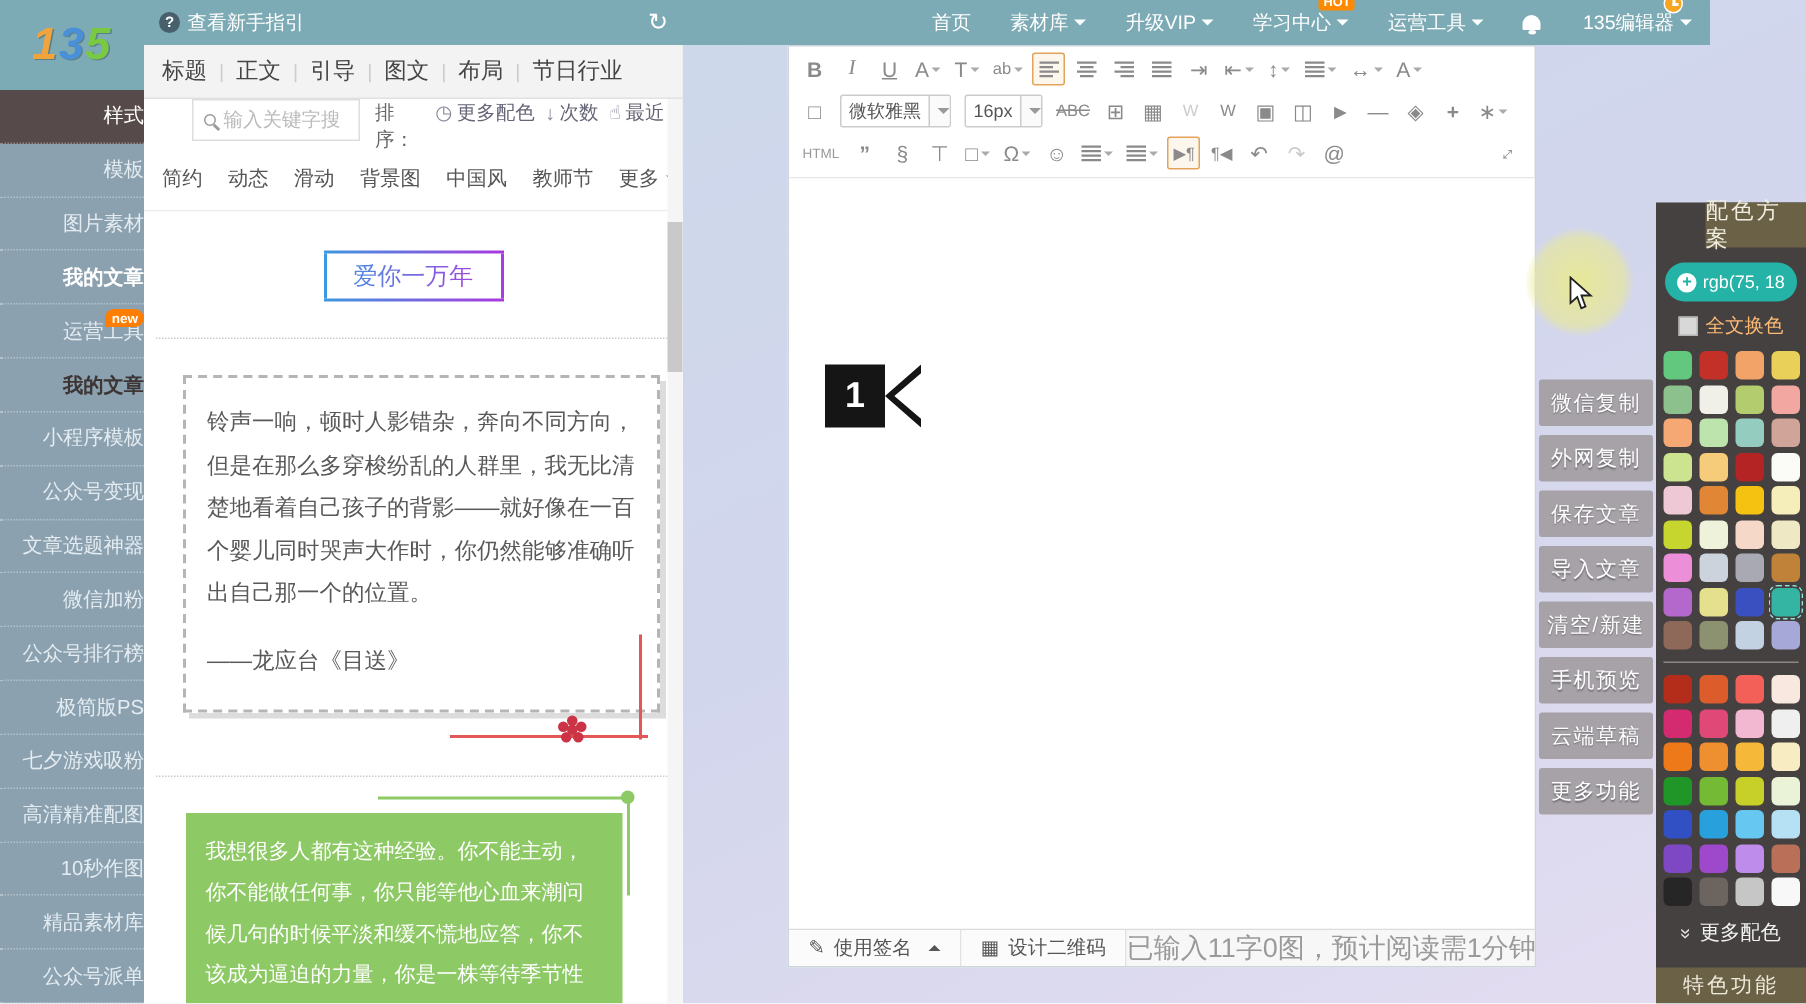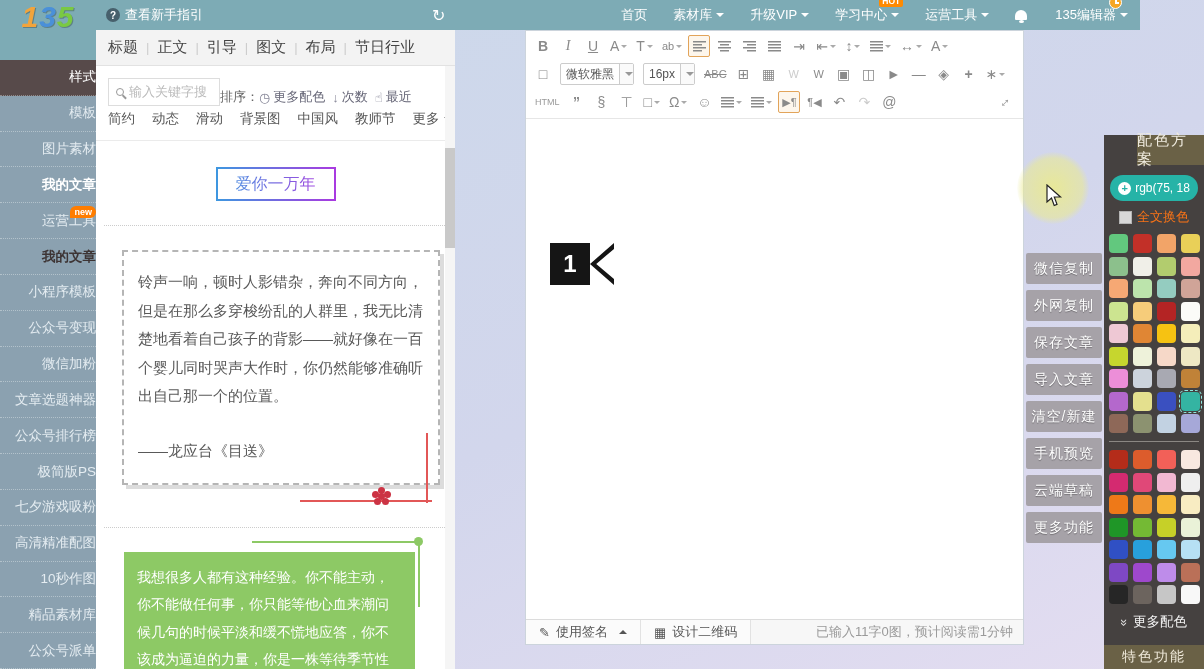--- a/index.html
+++ b/index.html
@@ -3,21 +3,21 @@
 <meta charset="utf-8">
 <style>
   * { margin:0; padding:0; box-sizing:border-box; }
   html,body { width:1204px; height:669px; overflow:hidden; }
   .app { position:relative; width:1204px; height:669px; overflow:hidden;
          font-family:"Liberation Sans","DejaVu Sans",sans-serif;
          background:linear-gradient(155deg,#cbd9ea 0%,#d2d6ec 55%,#e4ddf1 100%); }
 
   
   .sidebar { position:absolute; left:0; top:0; width:96px; height:669px; background:#8ba1b0; display:flex; flex-direction:column; }
-  .logo-box { height:60px; background:#7dabb5; display:flex; align-items:flex-start; justify-content:center; }
+  .logo-box { height:60px; background:#7dabb5; display:flex; align-items:center; justify-content:center; }
   .logo { font-size:30px; font-weight:bold; font-style:italic; letter-spacing:1px; text-shadow:1px 1px 0 rgba(0,0,0,.25); }
   .logo b:nth-child(1){color:#f2a43c;} .logo b:nth-child(2){color:#4a90d9;} .logo b:nth-child(3){color:#7ac943;}
   .side-item { flex:1; display:flex; align-items:center; justify-content:flex-end; font-size:13.5px; color:#e4ecf1;
                border-bottom:1px dotted rgba(255,255,255,.35); position:relative; cursor:pointer; }
   .side-item.active { background:#574a4a; color:#fff; }
   .side-item.bright { color:#ffffff; font-weight:bold; }
   .side-item.dark { color:#3d3434; font-weight:bold; }
   .badge-new { position:absolute; right:0px; top:3px; background:#ff7d00; color:#fff; font-size:9px; line-height:12px;
                padding:0 4px; border-radius:6px 6px 6px 0; font-weight:bold; }
 
@@ -41,42 +41,42 @@
                  border:1px solid #fff; }
   .clock-badge::after { content:""; position:absolute; left:5px; top:2px; width:1.5px; height:5px; background:#fff; }
   .clock-badge::before { content:""; position:absolute; left:5px; top:5px; width:4px; height:1.5px; background:#fff; }
 
   
   .style-panel { position:absolute; left:96px; top:30px; width:359px; height:639px; background:#fff; display:flex; flex-direction:column; }
   .tabs { height:36px; flex:none; background:#f3f3f3; border-bottom:1px solid #e2e2e2; display:flex; align-items:center;
           padding:0 12px; font-size:15px; color:#454545; }
   .tab { cursor:pointer; white-space:nowrap; }
   .tab-sep { color:#ccc; margin:0 8px; font-size:13px; }
-  .search-row { height:40px; flex:none; display:flex; align-items:flex-end; padding:0 12px; font-size:13px; color:#666; }
+  .search-row { height:40px; flex:none; display:flex; align-items:flex-start; padding:0 12px; gap:10px; font-size:13px; color:#666;margin-left:20px; }
   .search-box { width:112px; height:28px; border:1px solid #ddd; display:flex; align-items:center; padding:0 7px; gap:5px;
                 color:#bbb; cursor:text; background:#fff; flex:none; white-space:nowrap; overflow:hidden; }
   .mag { flex:none; width:8px; height:8px; border:1.5px solid #999; border-radius:50%; position:relative; }
   .mag::after { content:""; position:absolute; width:5px; height:1.5px; background:#999; right:-4px; bottom:-2px; transform:rotate(45deg); }
   .sort-opts { display:flex; align-items:center; gap:7px; white-space:nowrap; }
   .sort-opt { display:flex; align-items:center; gap:3px; cursor:pointer; color:#667; }
   .sort-ic { color:#889; font-size:13px; }
   .cats { flex:none; padding:4px 12px 12px; display:flex; align-items:center; gap:17px; font-size:13.5px; color:#555;
           border-bottom:1px solid #ebebeb; }
   .cat { cursor:pointer; white-space:nowrap; }
   .panel-content { flex:1; position:relative; overflow:hidden; background:#fff; }
   .sample-button { margin:26px auto 12px; width:120px; height:34px; border:2px solid #7a5ce0;
                    border-image:linear-gradient(90deg,#3e97e0,#a93ae0) 1; display:flex; align-items:center; justify-content:center;
                    font-size:16px; color:#8057d8; cursor:pointer; }
   @supports (-webkit-background-clip:text) {
     .sample-button { background:linear-gradient(90deg,#3e97e0,#b03ae0); -webkit-background-clip:text; background-clip:text; color:transparent; }
   }
   .dotted-sep { border-top:1px dotted #ccc; margin:24px 8px 0; }
   .quote-box { margin:24px 15px 0 26px; border:2px dashed #b5b5b5; padding:16px 14px 18px; font-size:15px; color:#595959;
                line-height:1.9; box-shadow:4px 4px 0 #dcdcdc; cursor:pointer; }
-  .quote-attr { margin-top:26px; }
+  .quote-attr { margin-top:16px; }
   .flower-deco { position:relative; height:34px; margin:2px 26px 0; }
   .fd-h { position:absolute; left:178px; top:13px; width:132px; height:2px; background:#e25757; }
   .fd-v { position:absolute; left:304px; top:-54px; width:2px; height:70px; background:#e25757; }
   .flower { position:absolute; left:256px; top:6px; width:7px; height:7px; border-radius:50%; background:#cc3344;
             box-shadow:0 -6px 0 #cc3344, 6px -2px 0 #cc3344, 4px 5px 0 #cc3344, -4px 5px 0 #cc3344, -6px -2px 0 #cc3344; }
   .green-deco { position:relative; height:16px; margin:6px 36px 0 28px; }
   .gd-h { position:absolute; right:0; left:128px; top:7px; height:2px; background:#8dc965; }
   .gd-dot { position:absolute; right:-4px; top:3px; width:9px; height:9px; border-radius:50%; background:#8dc965; }
   .gd-v { position:absolute; right:-1px; top:7px; width:2px; height:66px; background:#8dc965; }
   .green-box { margin:2px 40px 0 28px; background:#8dc965; color:#fff; padding:12px 13px; font-size:14px; line-height:1.95;
@@ -117,42 +117,42 @@
   .banner-num { width:40px; height:42px; background:#151515; color:#fff; font-size:24px; font-weight:bold;
                 display:flex; align-items:center; justify-content:center; }
   .banner-text { height:42px; border:2px solid #151515; border-left:none; display:flex; align-items:center;
                  padding:0 16px 0 22px; font-size:17px; color:#222; letter-spacing:1px; }
   .banner-tail { width:24px; height:42px; background:#151515; margin-left:0;
                  clip-path:polygon(100% 0,0 50%,100% 100%,100% 86%,26% 50%,100% 14%); }
   .editor-footer { flex:none; height:25px; border-top:1px solid #dcdcdc; background:#f7f7f7; display:flex; align-items:stretch;
                    font-size:13px; color:#555; }
   .foot-btn { display:flex; align-items:center; gap:6px; padding:0 13px; border-right:1px solid #e2e2e2; background:#fbfbfb; cursor:pointer; white-space:nowrap; }
   .foot-ic { color:#555; font-size:13px; }
-  .foot-stats { margin-left:auto; display:flex; align-items:center; padding-right:10px; color:#9a9a9a; font-size:13px; white-space:nowrap; }
+  .foot-stats { margin-left:auto; display:flex; align-items:center; padding-right:10px; color:#9a9a9a; font-size:18px; white-space:nowrap; }
 
   
   .actions { position:absolute; left:1026px; top:253px; width:76px; display:flex; flex-direction:column; gap:6px; }
   .action-btn { height:31px; background:#a6a2a8; color:#fff; font-size:14px; display:flex; align-items:center; justify-content:center;
                 border-radius:2px; text-shadow:0 1px 1px rgba(0,0,0,.35); letter-spacing:1px; cursor:pointer; white-space:nowrap; }
 
   
   .cursor-glow { position:absolute; left:1017px; top:152px; width:72px; height:72px; border-radius:50%; pointer-events:none;
                  background:radial-gradient(circle, rgba(233,233,148,.95) 0%, rgba(233,233,148,.6) 58%, rgba(233,233,148,0) 72%); }
   .cursor { position:absolute; left:1046px; top:184px; pointer-events:none; }
 
   
   .color-panel { position:absolute; left:1104px; top:135px; width:100px; height:534px; background:#454140;
                  display:flex; flex-direction:column; }
   .cp-title { flex:none; height:30px; background:#6a6146; color:#f0ece0; font-size:15px; display:flex; align-items:center;
               justify-content:center; letter-spacing:2px;margin-left:33px; }
   .cp-add { flex:none; margin:10px auto 7px; width:88px; height:26px; border-radius:13px; background:#26b3a7; color:#fff;
             font-size:12px; display:flex; align-items:center; justify-content:center; gap:4px; cursor:pointer; white-space:nowrap; }
   .cp-plus { flex:none; width:13px; height:13px; border-radius:50%; background:#fff; color:#26b3a7; font-size:11px; font-weight:bold;
              line-height:13px; text-align:center; }
-  .cp-check { flex:none; display:flex; align-items:center; justify-content:center; gap:5px; color:#f97316; font-size:13px;
+  .cp-check { flex:none; display:flex; align-items:center; justify-content:center; gap:5px; color:#fdba74; font-size:13px;
               margin-bottom:8px; cursor:pointer; }
   .cp-box { width:13px; height:13px; background:#d8d8d8; border:1px solid #b5b5b5; }
   .cp-grid { flex:none; display:grid; grid-template-columns:repeat(4,19px); gap:3.5px 5px; justify-content:center; }
   .sw { width:19px; height:19px; border-radius:4px; cursor:pointer; }
   .sw.sel { outline:1px dashed #8fe8e0; outline-offset:1px; }
   .cp-div { flex:none; height:1px; background:#8b8783; margin:8px 5px; }
   .cp-more { flex:none; color:#f2f2f2; font-size:13.5px; display:flex; align-items:center; justify-content:center; gap:5px;
              margin-top:9px; cursor:pointer; }
   .cp-chev { display:inline-block; transform:rotate(90deg); font-size:13px; color:#e8e8e8; }
   .cp-feat { margin-top:auto; flex:none; height:24px; background:#6a6146; color:#efe9da; font-size:14px; display:flex;
@@ -187,24 +187,24 @@
       <div class="side-item dark">
         <span>我的文章</span>
       </div>
       <div class="side-item">
         <span>小程序模板</span>
       </div>
       <div class="side-item">
         <span>公众号变现</span>
       </div>
       <div class="side-item">
+        <span>文章选题神器</span>
+      </div>
+      <div class="side-item">
         <span>微信加粉</span>
-      </div>
-      <div class="side-item">
-        <span>文章选题神器</span>
       </div>
       <div class="side-item">
         <span>公众号排行榜</span>
       </div>
       <div class="side-item">
         <span>极简版PS</span>
       </div>
       <div class="side-item">
         <span>七夕游戏吸粉</span>
       </div>

